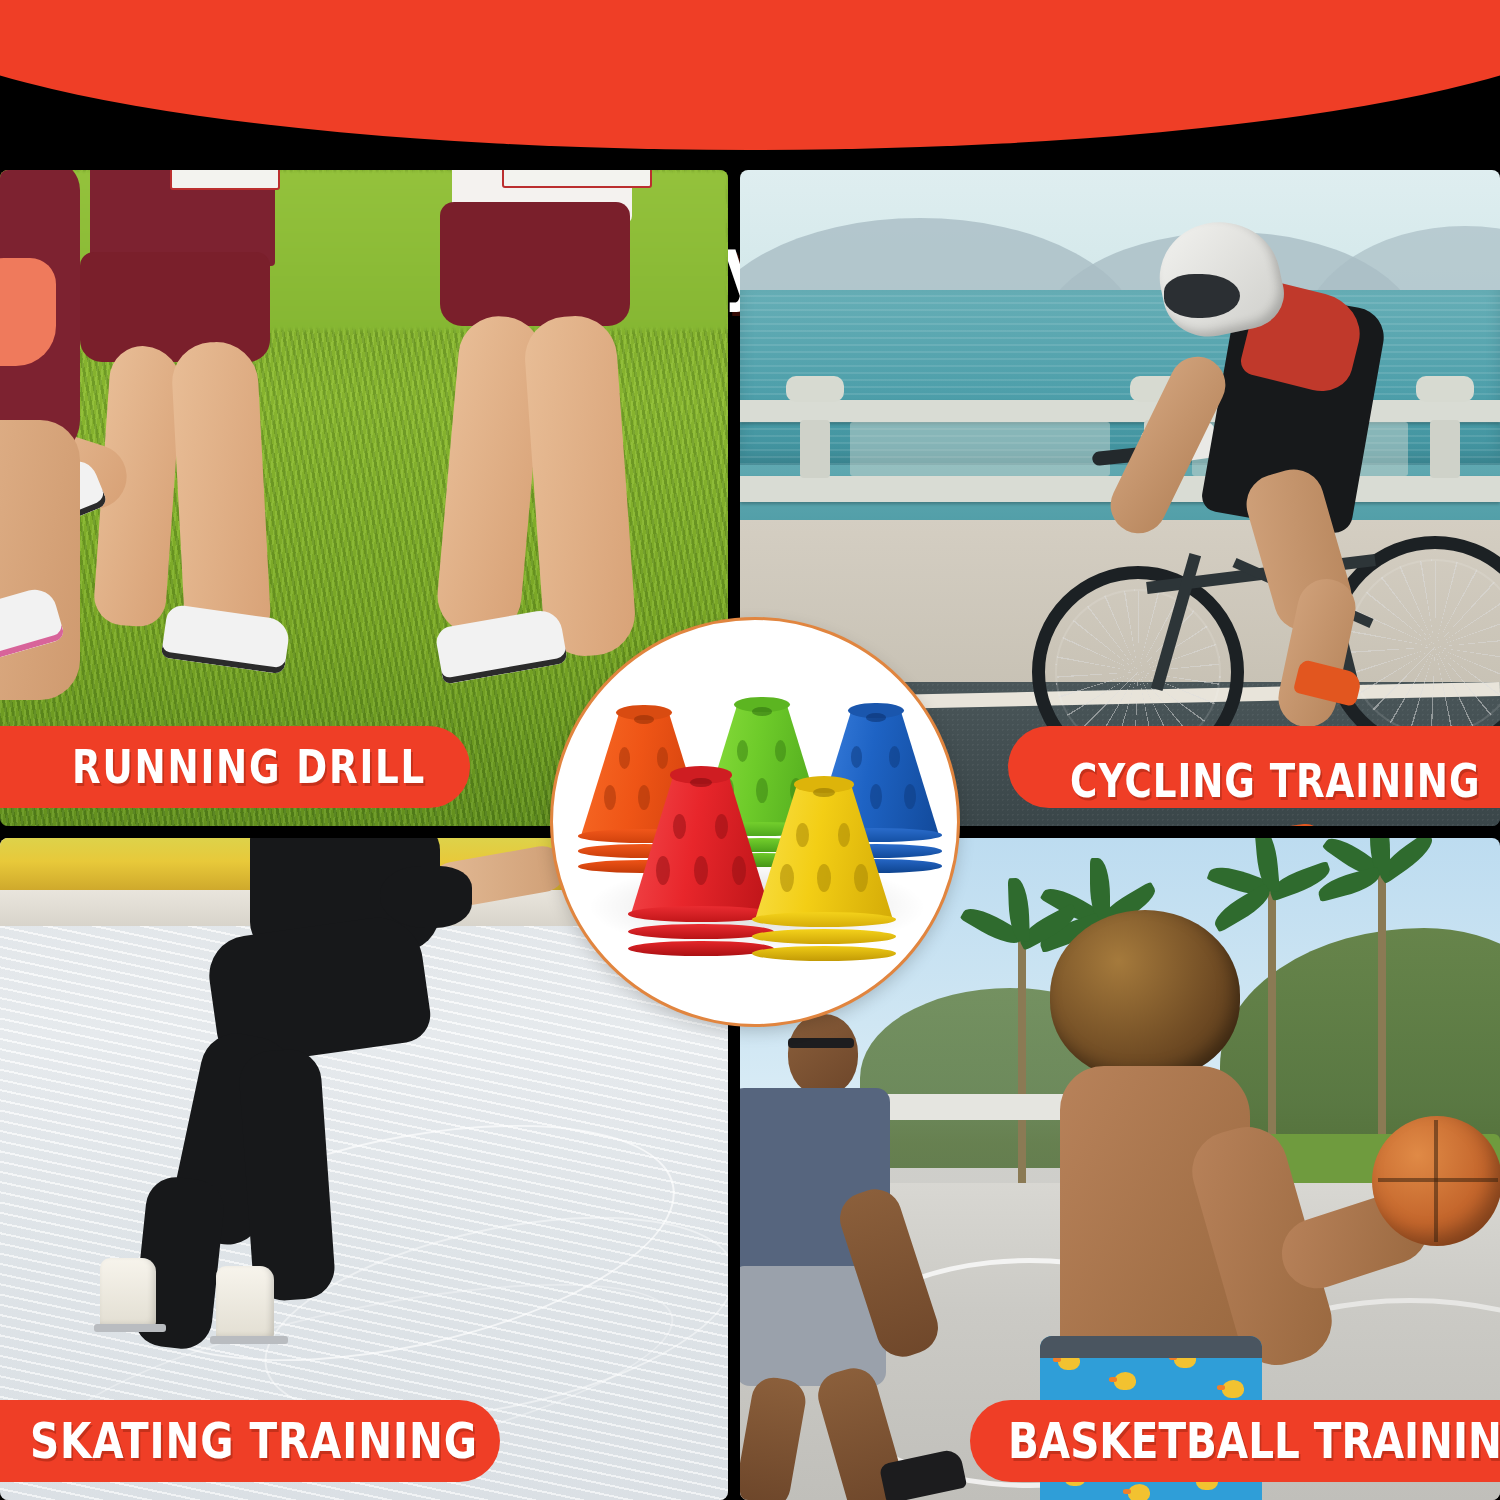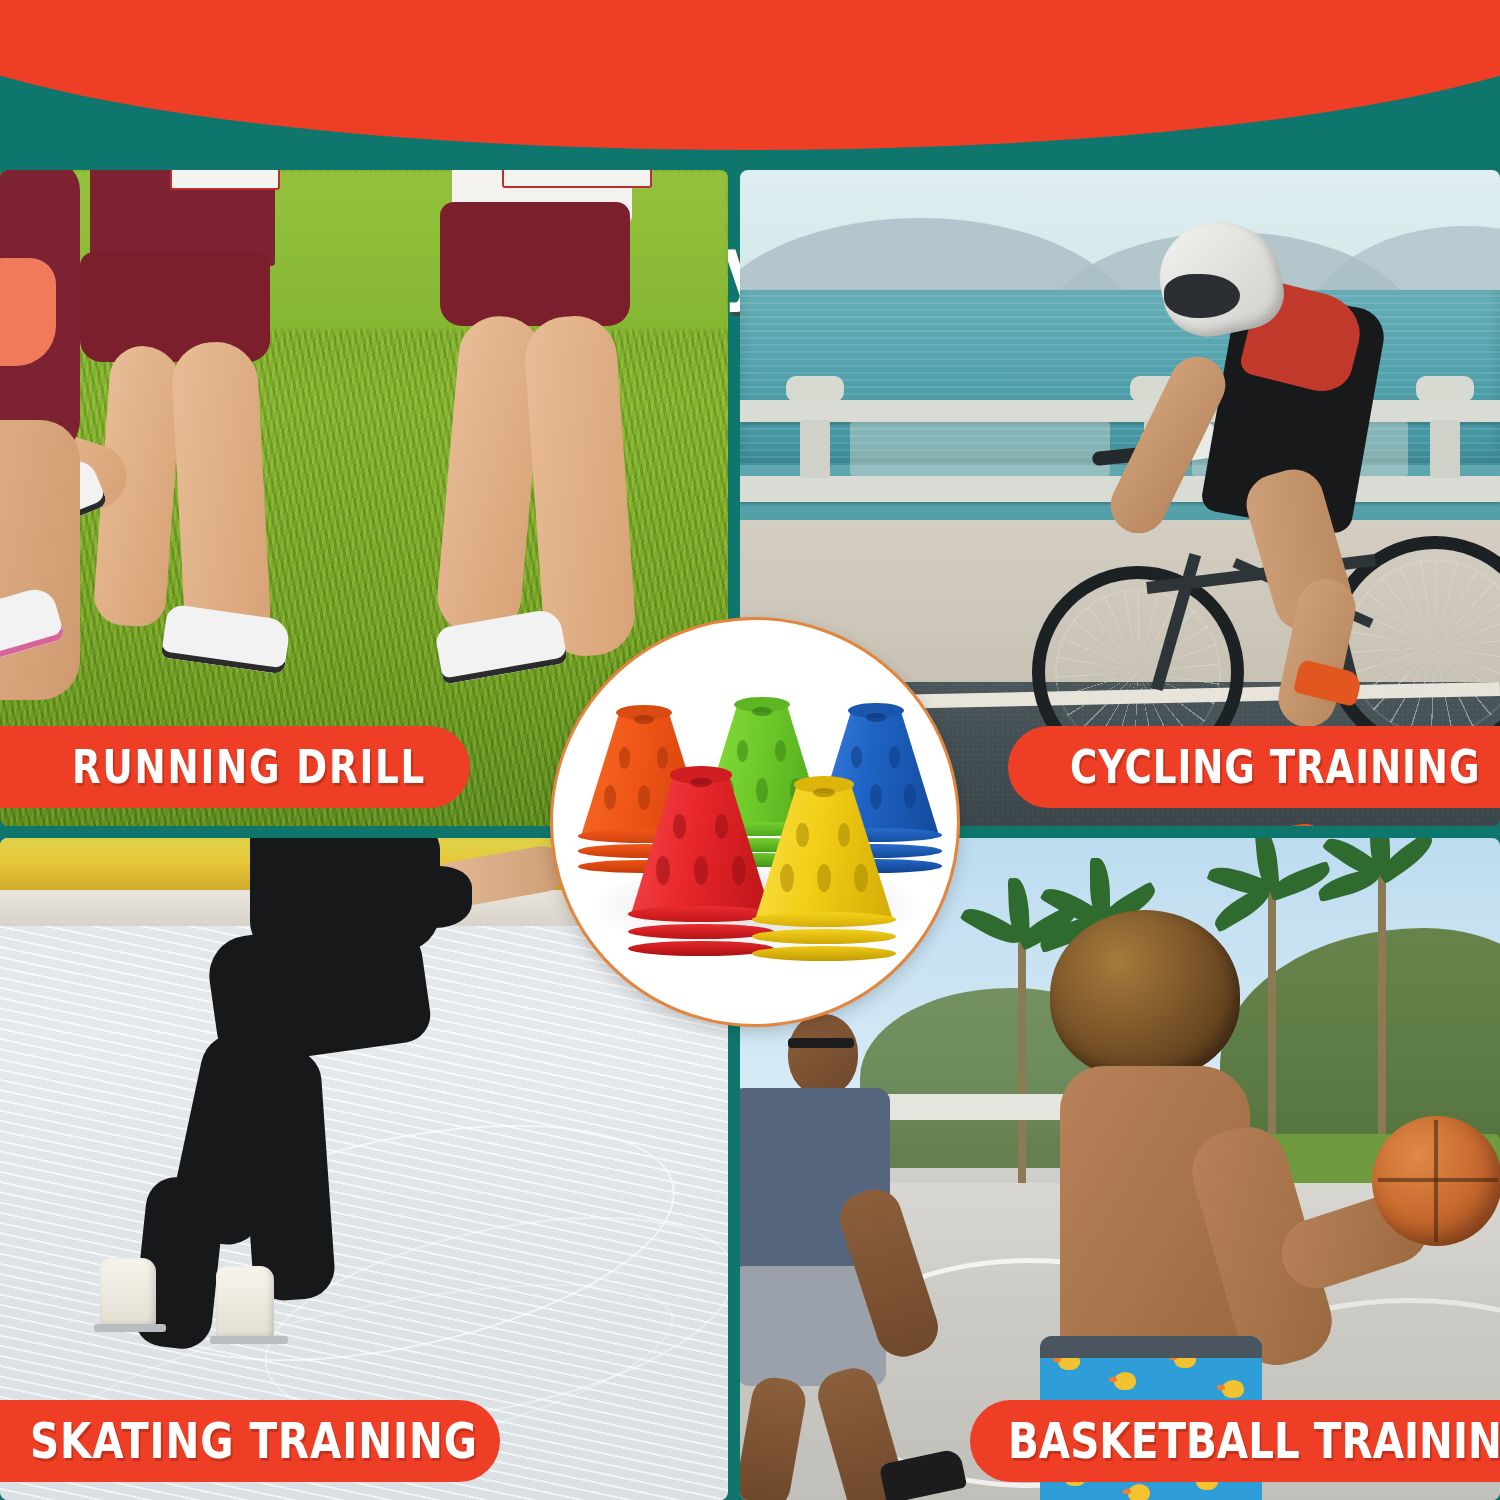--- a/index.html
+++ b/index.html
@@ -1,19 +1,19 @@
 <!DOCTYPE html>
 <html><head>
 <meta charset="utf-8">
 <style>
   * { margin:0; padding:0; box-sizing:border-box; }
   html,body { width:1500px; height:1500px; background:#ffffff; overflow:hidden;
     font-family:"Liberation Sans", sans-serif; }
 
-  .page { position:relative; width:1500px; height:1500px; background:#0f766e; overflow:hidden; }
+  .page { position:relative; width:1500px; height:1500px; background:#000000; overflow:hidden; }
 
   
   .header-banner{
     position:absolute; left:-120px; top:-210px; width:1740px; height:360px;
     background:#EF3E26;
     border-radius:0 0 50% 50% / 0 0 42% 42%;
     overflow:hidden;
   }
   .header-title{
     position:absolute; left:0; right:0; top:218px; text-align:center;
@@ -139,21 +139,21 @@
   .pill{
     position:absolute; background:#EF3E26; display:flex; align-items:center;
     color:#fff; font-weight:bold; white-space:nowrap; z-index:30;
     font-family:"Liberation Sans Narrow","DejaVu Sans Condensed","Liberation Sans",sans-serif;
     text-shadow:2px 3px 0 rgba(120,25,10,.35);
   }
   .pill span{ transform:scaleX(0.9); transform-origin:left center; display:block; }
   .pill-tl{ left:0; top:726px; width:470px; height:82px; border-radius:0 42px 42px 0;
     padding-left:72px; font-size:46px; letter-spacing:2px; }
   .pill-tr{ right:0; top:726px; width:492px; height:82px; border-radius:42px 0 0 42px;
-    padding-left:62px; font-size:46px; letter-spacing:1px; }
+    padding-left:62px; font-size:46px; letter-spacing:1px;align-items:flex-end; }
   .pill-bl{ left:0; top:1398px; width:500px; height:82px; border-radius:0 42px 42px 0;
     padding-left:30px; font-size:50px; letter-spacing:1px; }
   .pill-br{ right:0; top:1398px; width:530px; height:82px; border-radius:42px 0 0 42px;
     padding-left:38px; font-size:50px; letter-spacing:0px; }
 
   
   .product-circle{
     position:absolute; left:553px; top:620px; width:404px; height:404px;
     border-radius:50%; background:#ffffff;
     border:4px solid #ffffff;

